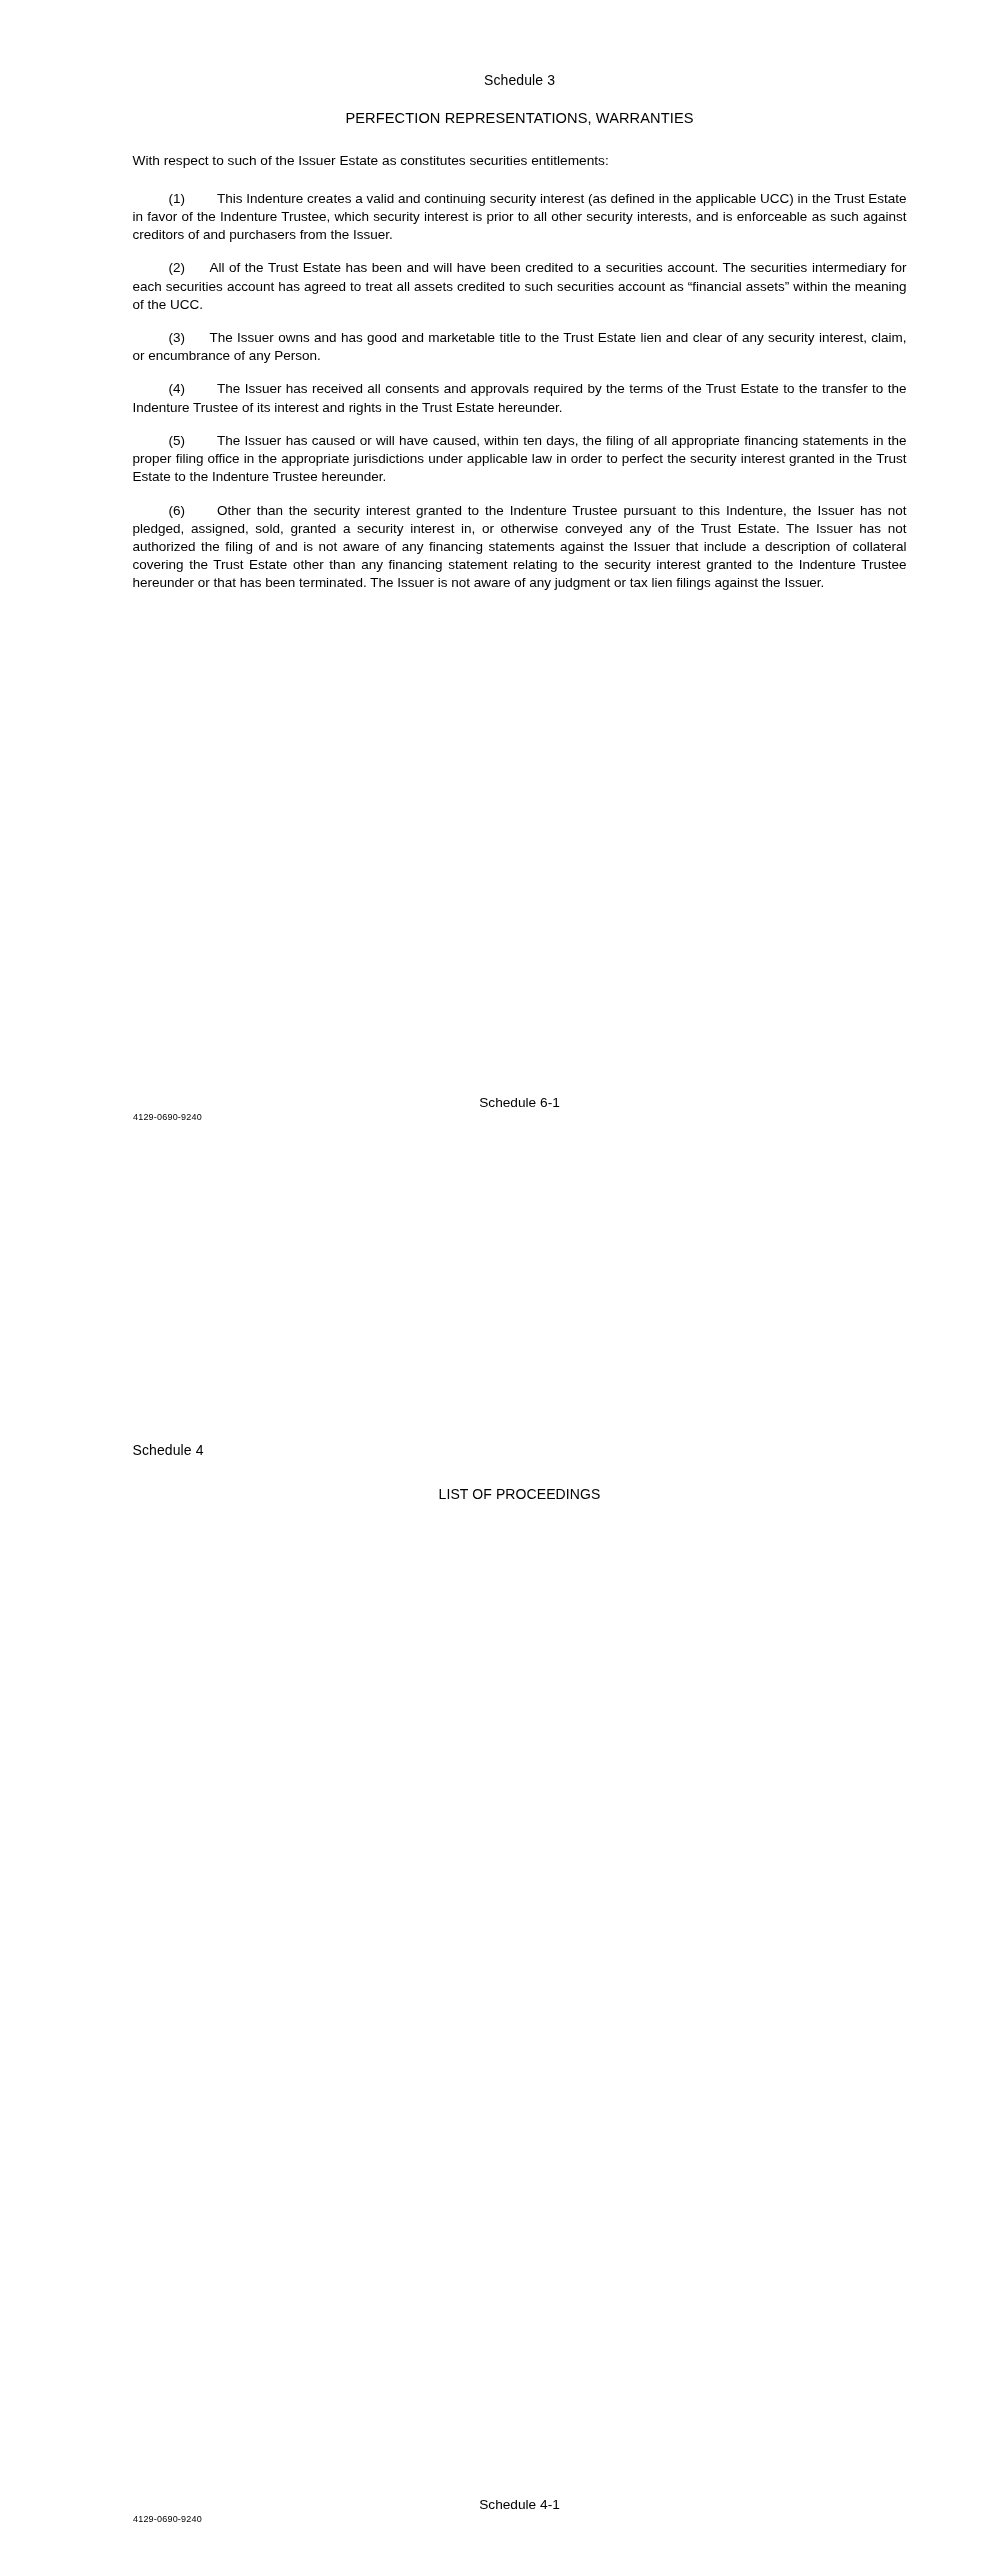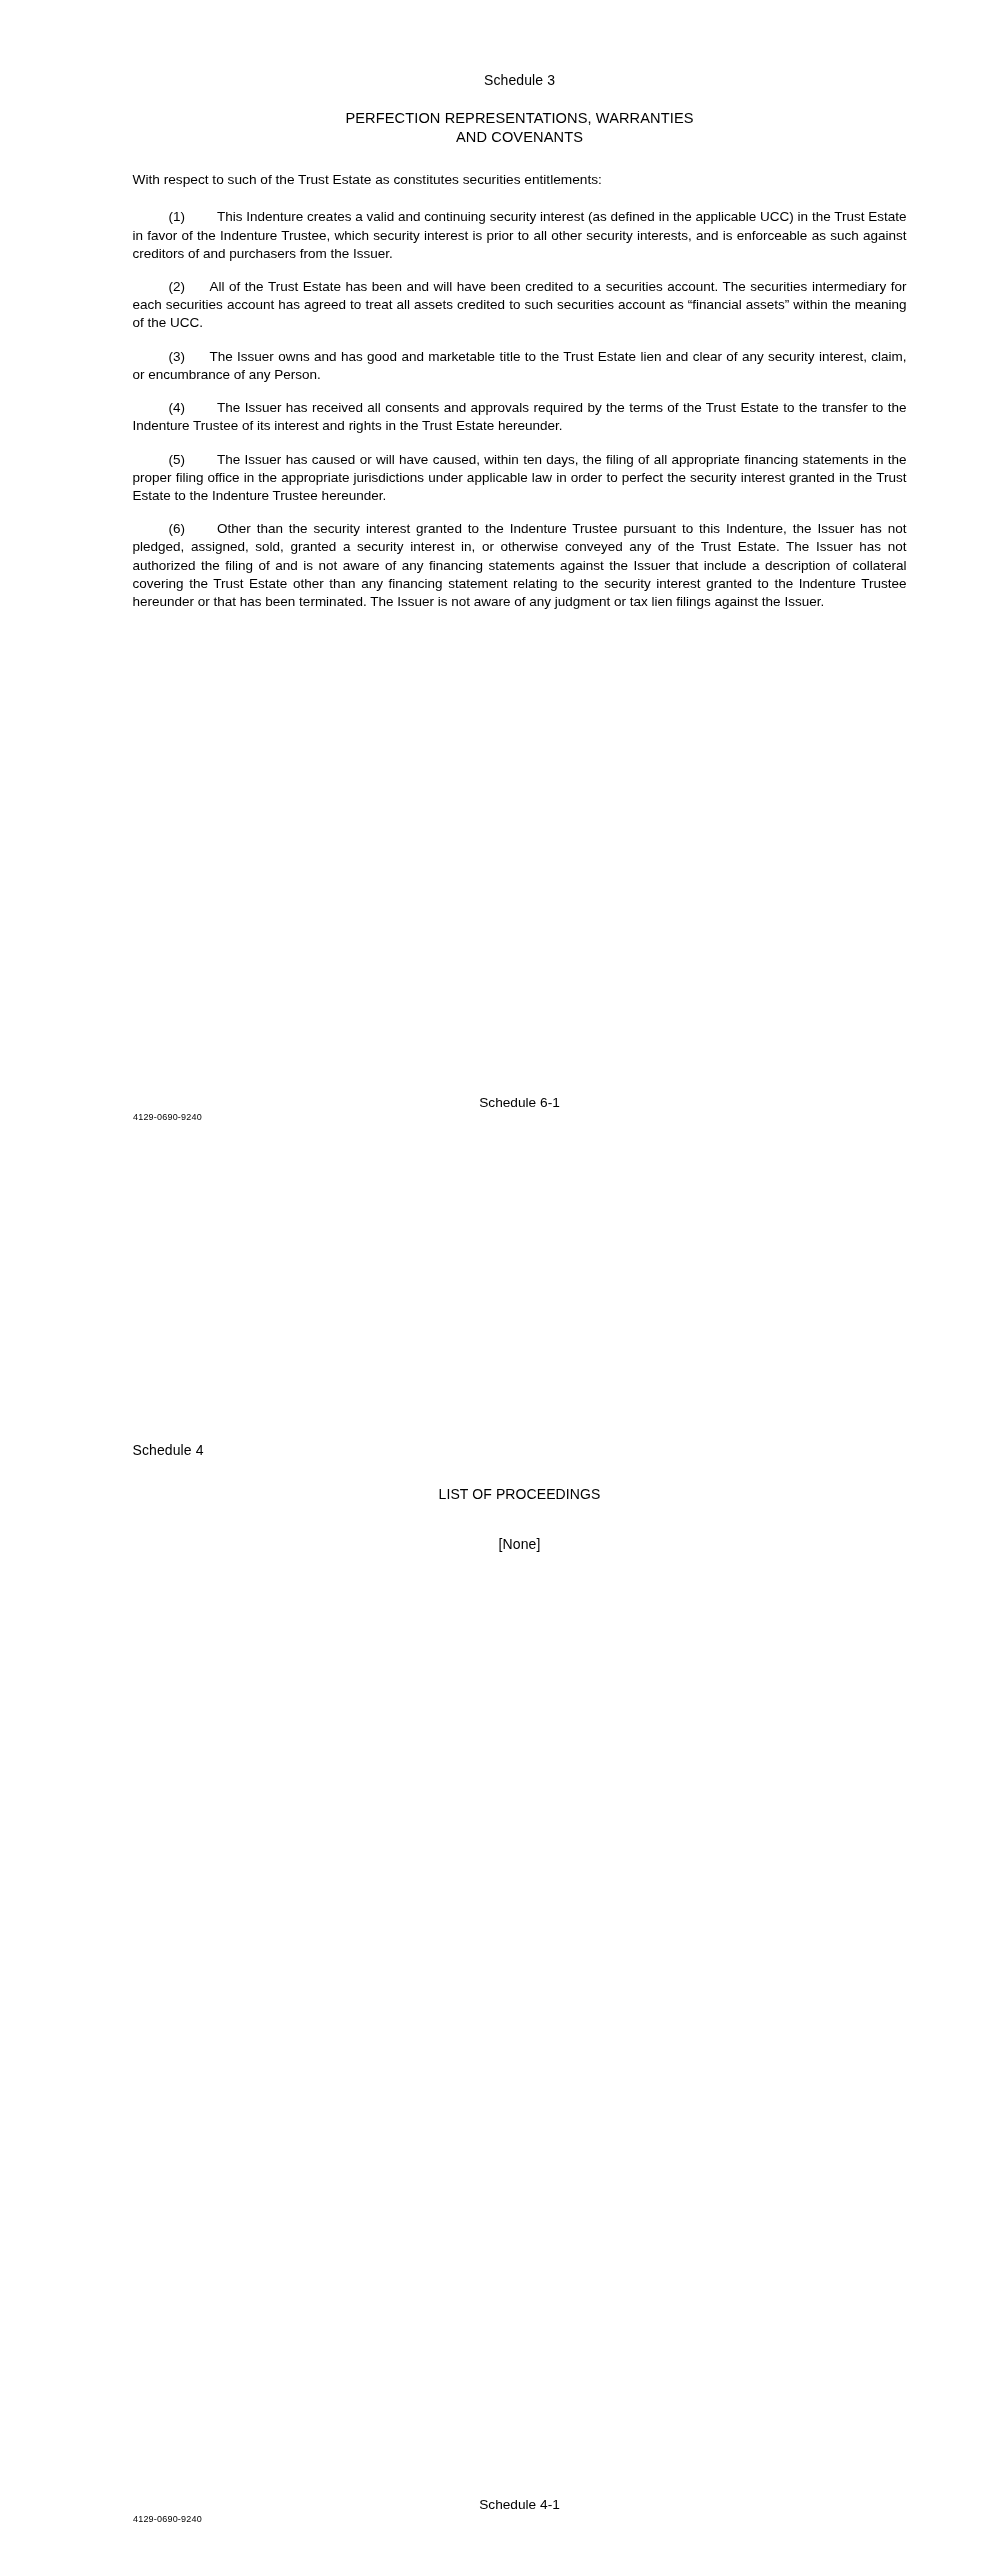--- a/index.html
+++ b/index.html
@@ -116,24 +116,23 @@
 
 <div class="doc">
 
   <section class="page page-1">
     <div class="content">
 
       <div class="schedule-label">Schedule 3</div>
 
       <div class="doc-title">
         <div>PERFECTION REPRESENTATIONS, WARRANTIES</div>
-        <div>AND COVENANTS</div>
       </div>
 
-      <p class="lead">With respect to such of the Trust Estate as constitutes securities entitlements:</p>
+      <p class="lead">With respect to such of the Issuer Estate as constitutes securities entitlements:</p>
 
       <p class="body">
         <span class="para-ind"></span><span class="num">(1)</span><span class="gap-wide"></span><span>This Indenture creates a valid and continuing security interest (as defined in the applicable UCC) in the Trust Estate in favor of the Indenture Trustee, which security interest is prior to all other security interests, and is enforceable as such against creditors of and purchasers from the Issuer.</span>
       </p>
 
       <p class="body">
         <span class="para-ind"></span><span class="num">(2)</span><span class="gap"></span><span>All of the Trust Estate  has been and will have been credited to a securities account.  The securities intermediary for each securities account has agreed to treat all assets credited to such securities account as “financial assets” within the meaning of the UCC.</span>
       </p>
 
       <p class="body">
@@ -158,21 +157,20 @@
     <div class="footer-code p1-footer-code">4129-0690-9240</div>
   </section>
 
   <section class="page page-2">
     <div class="content">
 
       <div class="sched4-title">Schedule 4</div>
 
       <div class="sched4-heading">LIST OF PROCEEDINGS</div>
 
-      <div class="sched4-none">[None]</div>
 
     </div>
 
     <div class="footer-center p2-footer-center">Schedule 4-1</div>
     <div class="footer-code p2-footer-code">4129-0690-9240</div>
   </section>
 
 </div>
 
 

